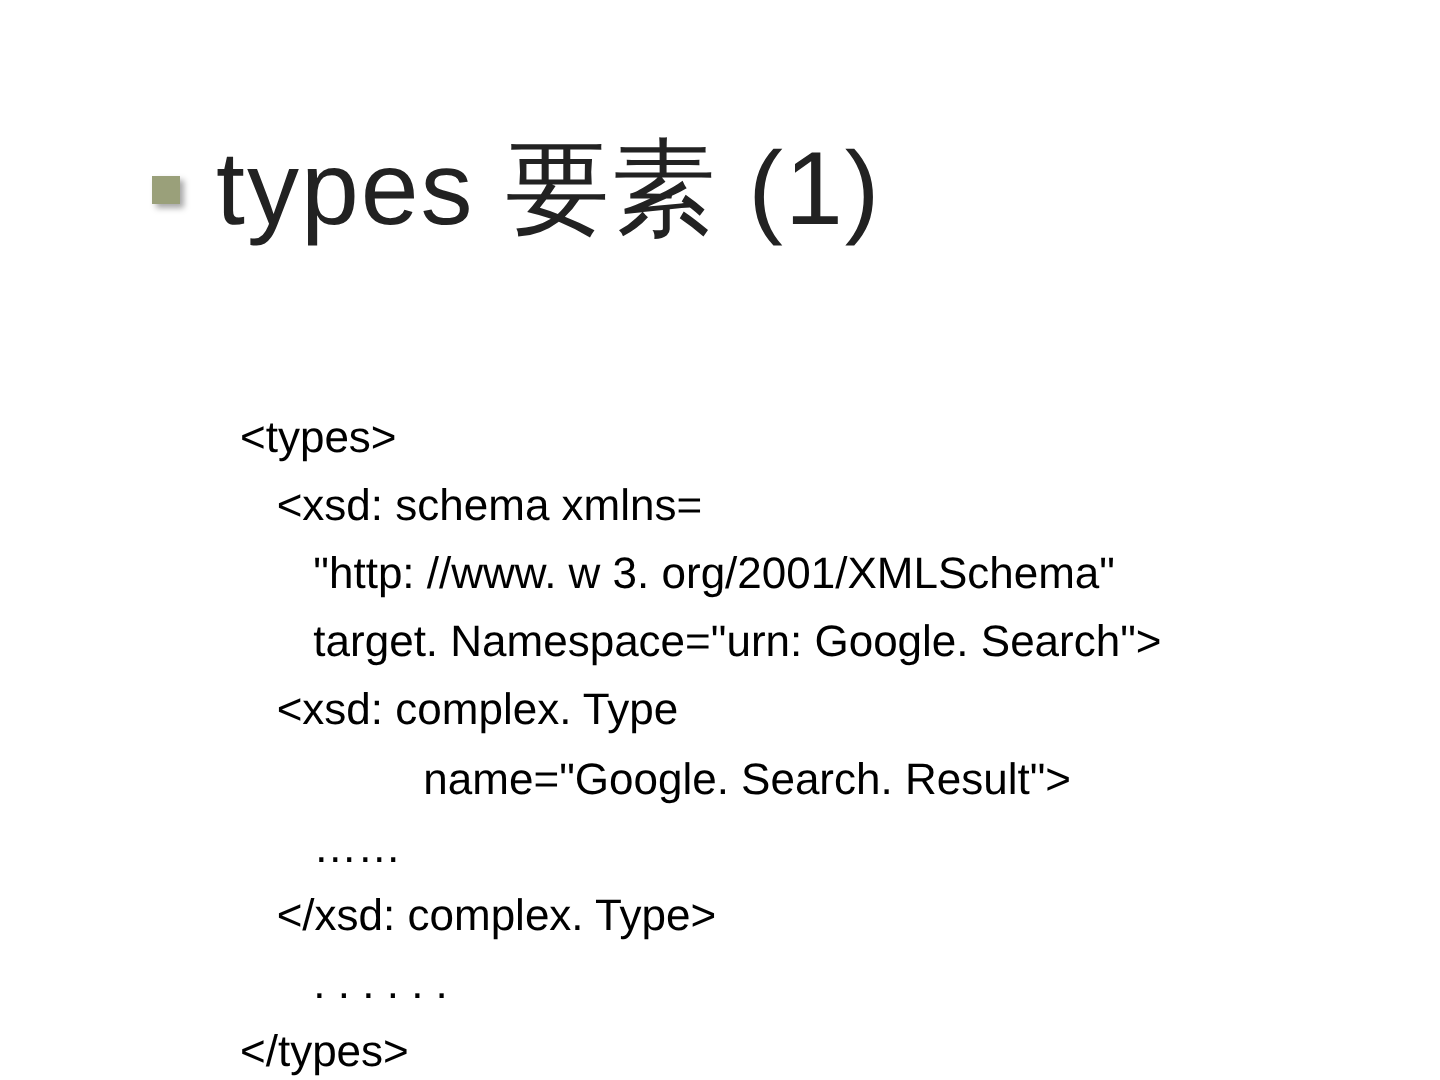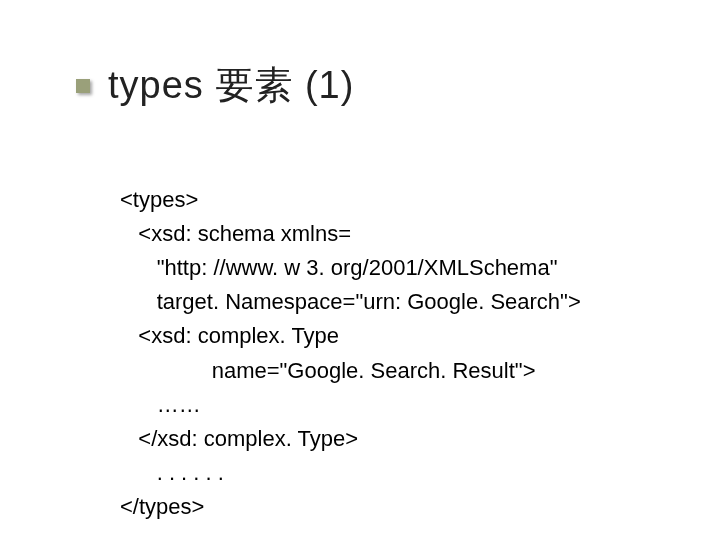--- a/index.html
+++ b/index.html
@@ -22,21 +22,21 @@
     margin-left: -24px;
   }
   .bullet {
     width: 14px;
     height: 14px;
     background: #9aa07a;
     box-shadow: 2px 2px 3px rgba(0,0,0,0.35);
     flex: none;
   }
   .title-text {
-    font-size: 38px;
+    font-size: 52px;
     font-weight: 400;
     color: #222;
     letter-spacing: 1px;
     white-space: nowrap;
   }
   .code-block {
     font-size: 22px;
     line-height: 1.55;
     color: #000;
     margin-left: 20px;

